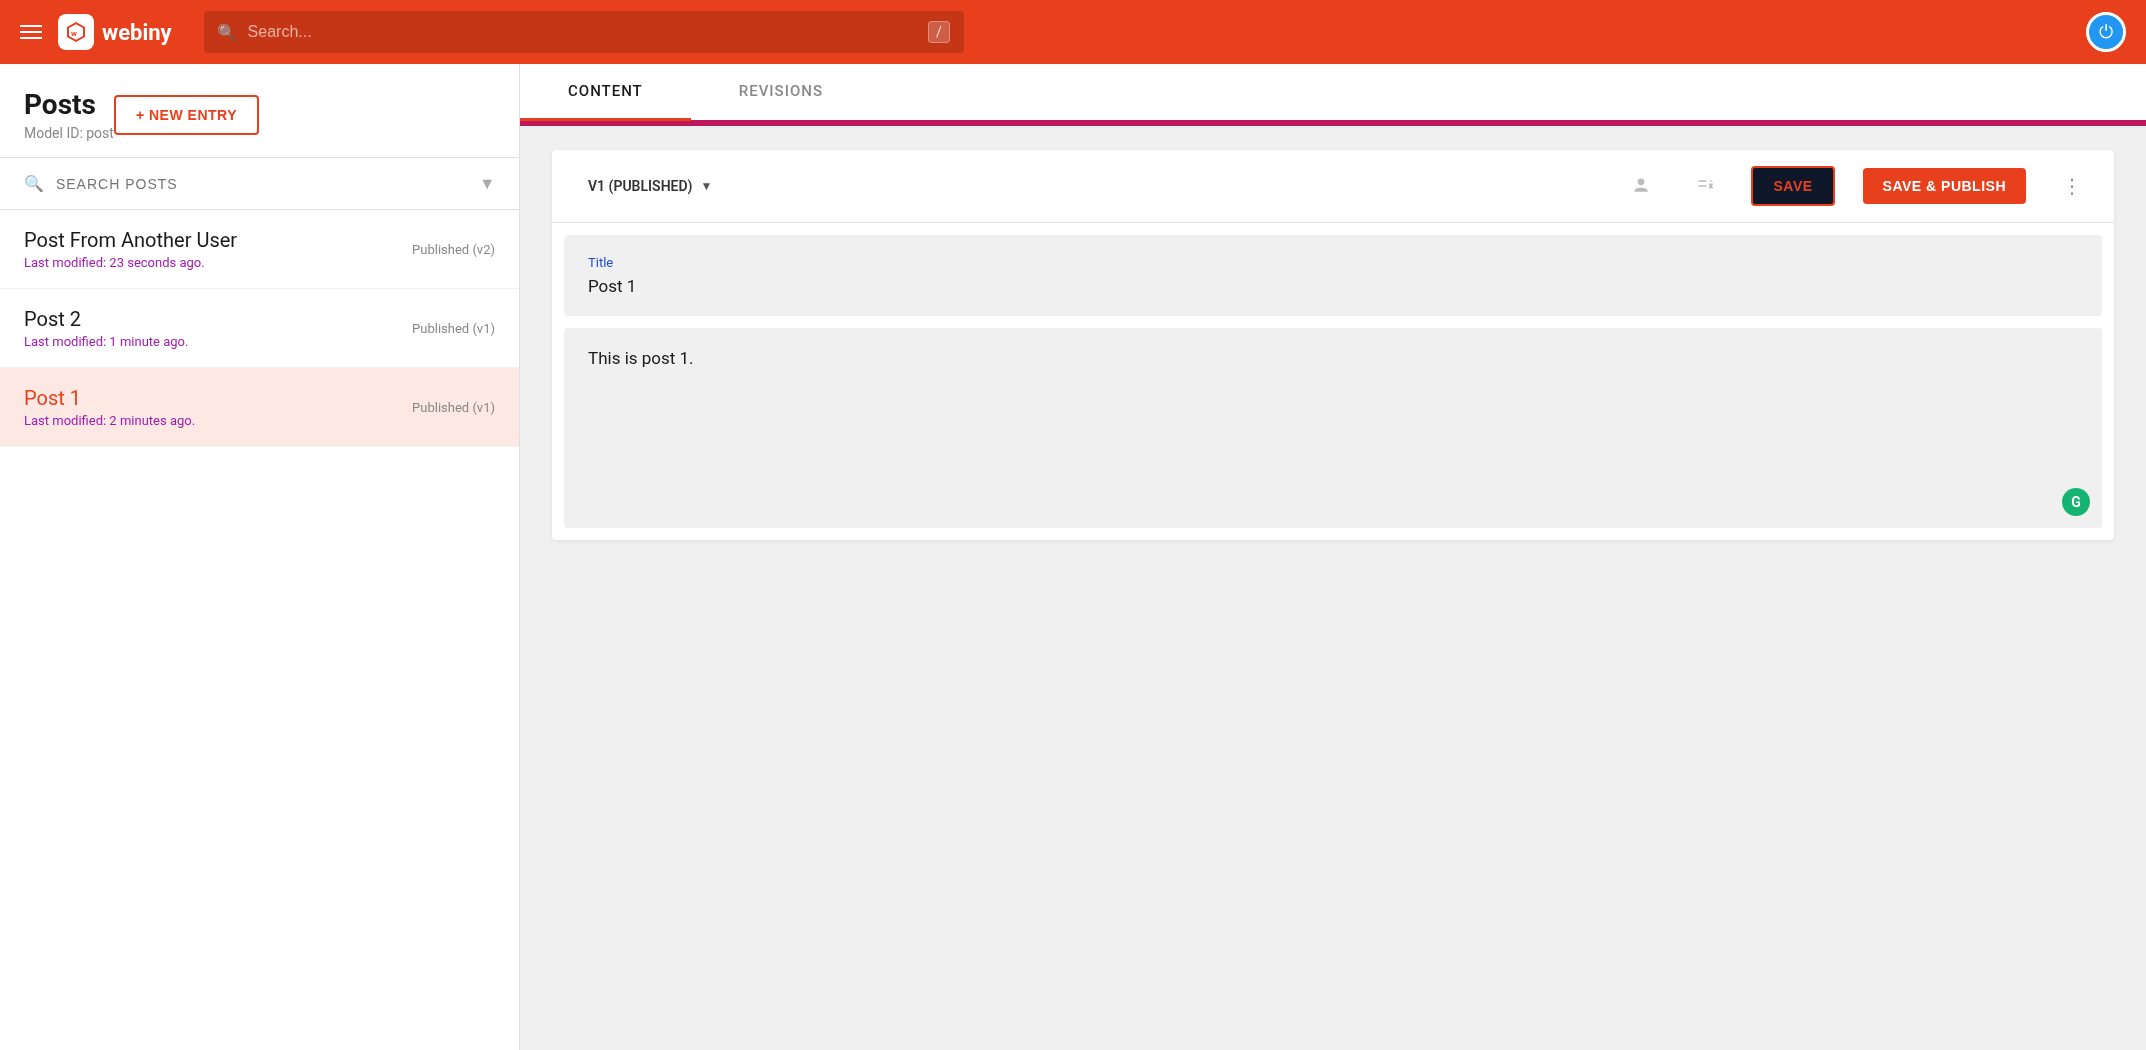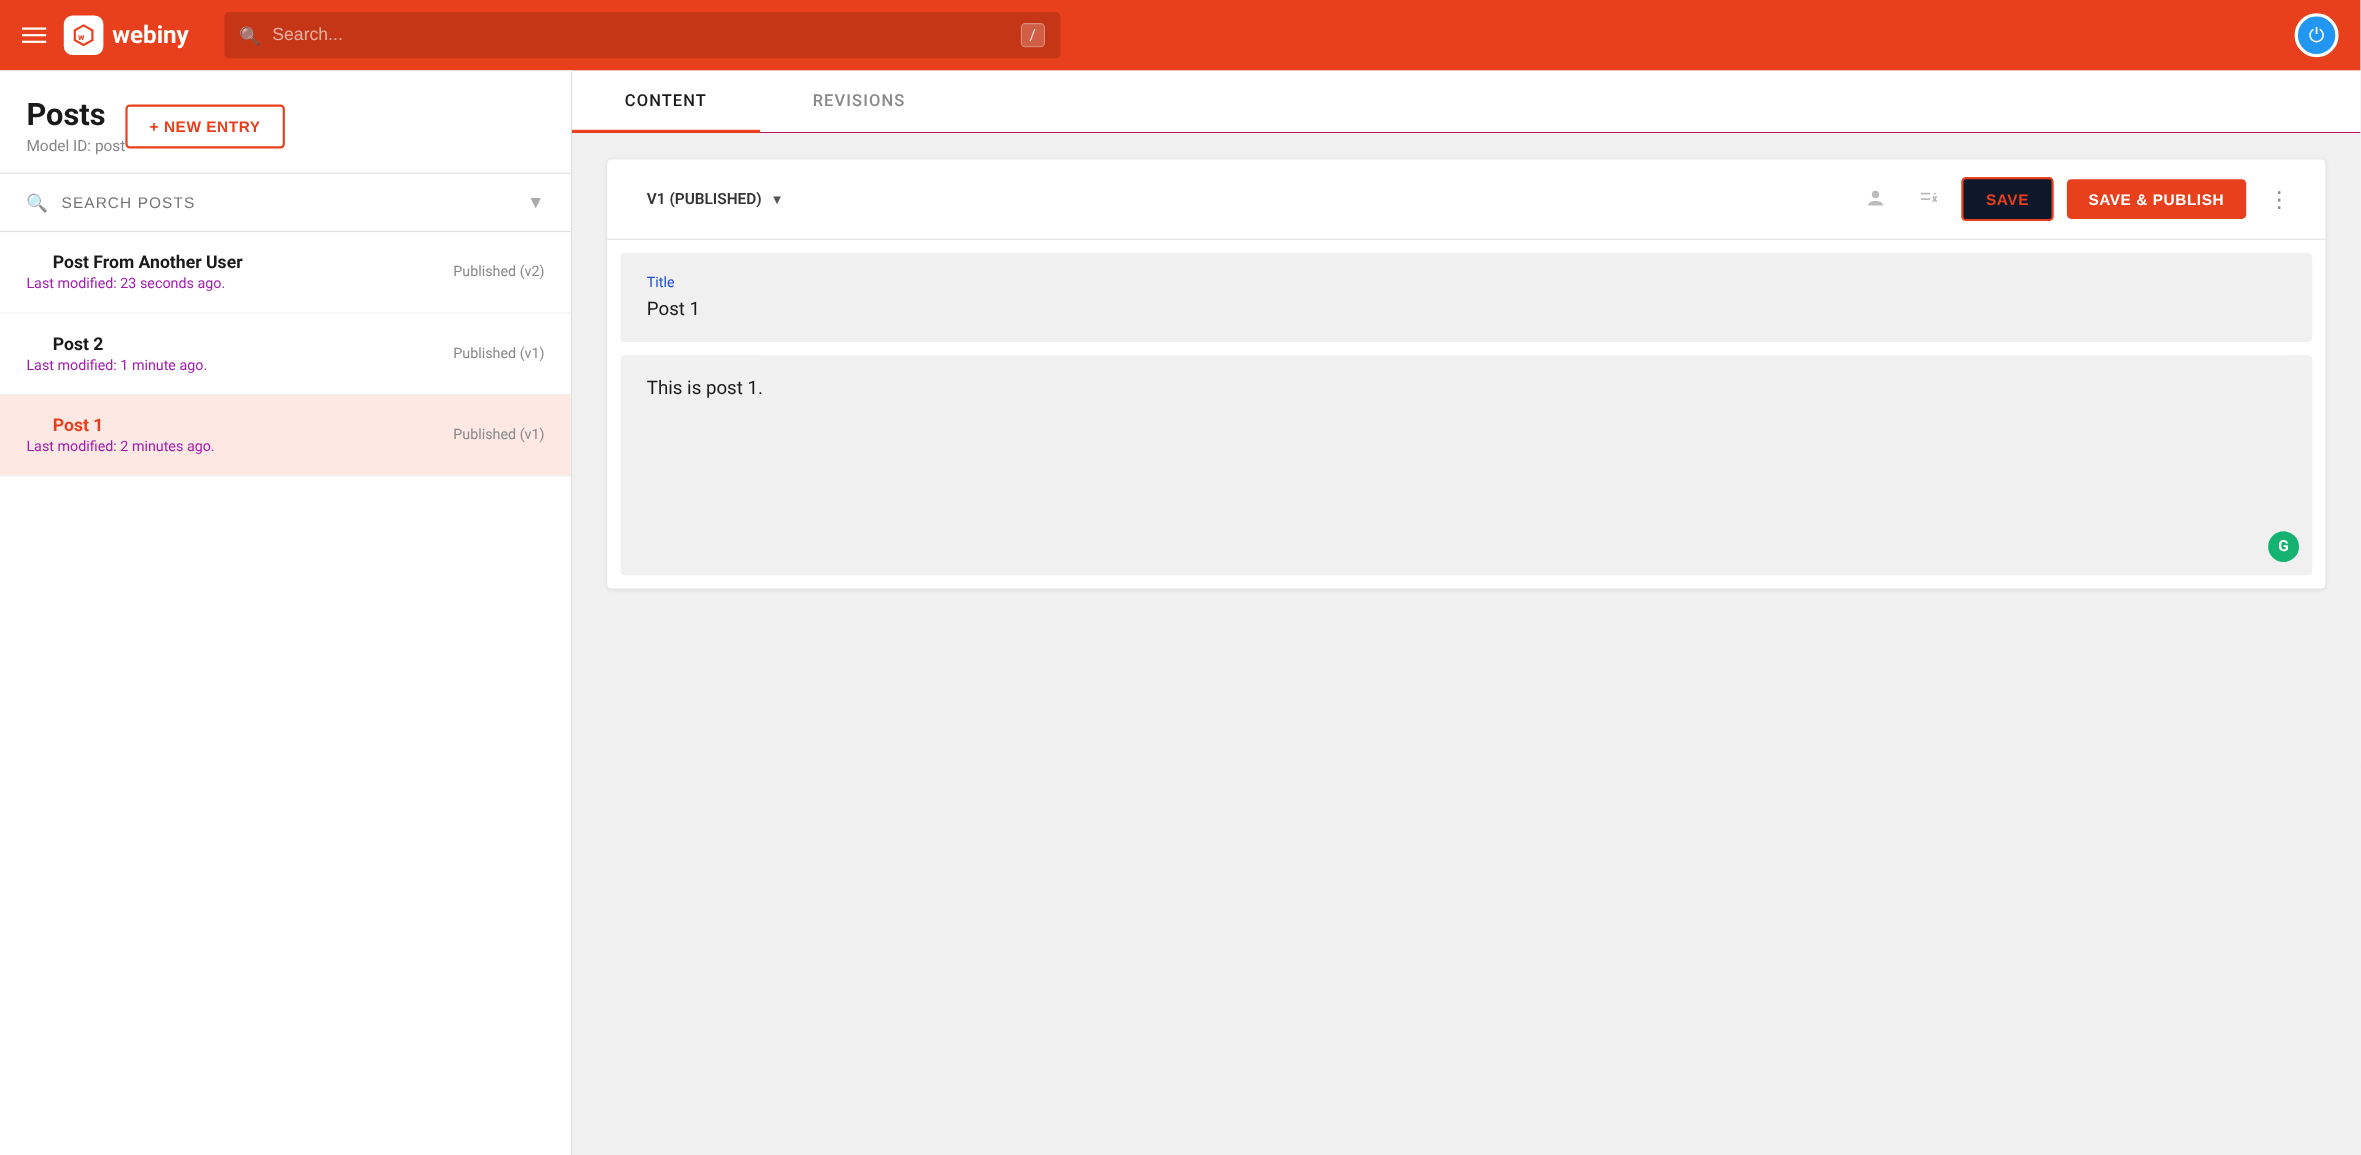--- a/index.html
+++ b/index.html
@@ -157,38 +157,38 @@
     .post-item {
       padding: 18px 24px;
       border-bottom: 1px solid #f0f0f0;
       cursor: pointer;
       display: flex;
       align-items: center;
       justify-content: space-between;
     }
     .post-item.active { background: #fde8e4; }
     .post-item-left {}
-    .post-item-title { font-size: 16px; font-weight: 700; color: #1a1a1a; margin-left: 24px; }
+    .post-item-title { font-size: 20px; font-weight: 400; color: #1a1a1a; }
     .post-item.active .post-item-title { color: #e8401c; }
     .post-item-meta { font-size: 13px; color: #a21caf; margin-top: 3px; }
     .post-item-status { font-size: 13px; color: #888; white-space: nowrap; }
 
     
     .content-area {
       flex: 1;
       display: flex;
       flex-direction: column;
       overflow: hidden;
     }
 
     
     .tabs {
       display: flex;
       background: white;
-      border-bottom: 1px solid #be185d;
+      border-bottom: 6px solid #be185d;
     }
     .tab {
       padding: 18px 48px;
       font-size: 15px;
       font-weight: 500;
       color: #888;
       cursor: pointer;
       letter-spacing: 1px;
       text-transform: uppercase;
       border-bottom: 3px solid transparent;
@@ -211,21 +211,21 @@
       border-radius: 4px;
       box-shadow: 0 1px 4px rgba(0,0,0,0.08);
       overflow: hidden;
     }
 
     
     .editor-toolbar {
       padding: 16px 24px;
       display: flex;
       align-items: center;
-      gap: 12px;
+      gap: 28px;
       border-bottom: 1px solid #e0e0e0;
     }
     .version-selector {
       display: flex;
       align-items: center;
       gap: 8px;
       font-size: 14px;
       font-weight: 600;
       color: #333;
       cursor: pointer;

